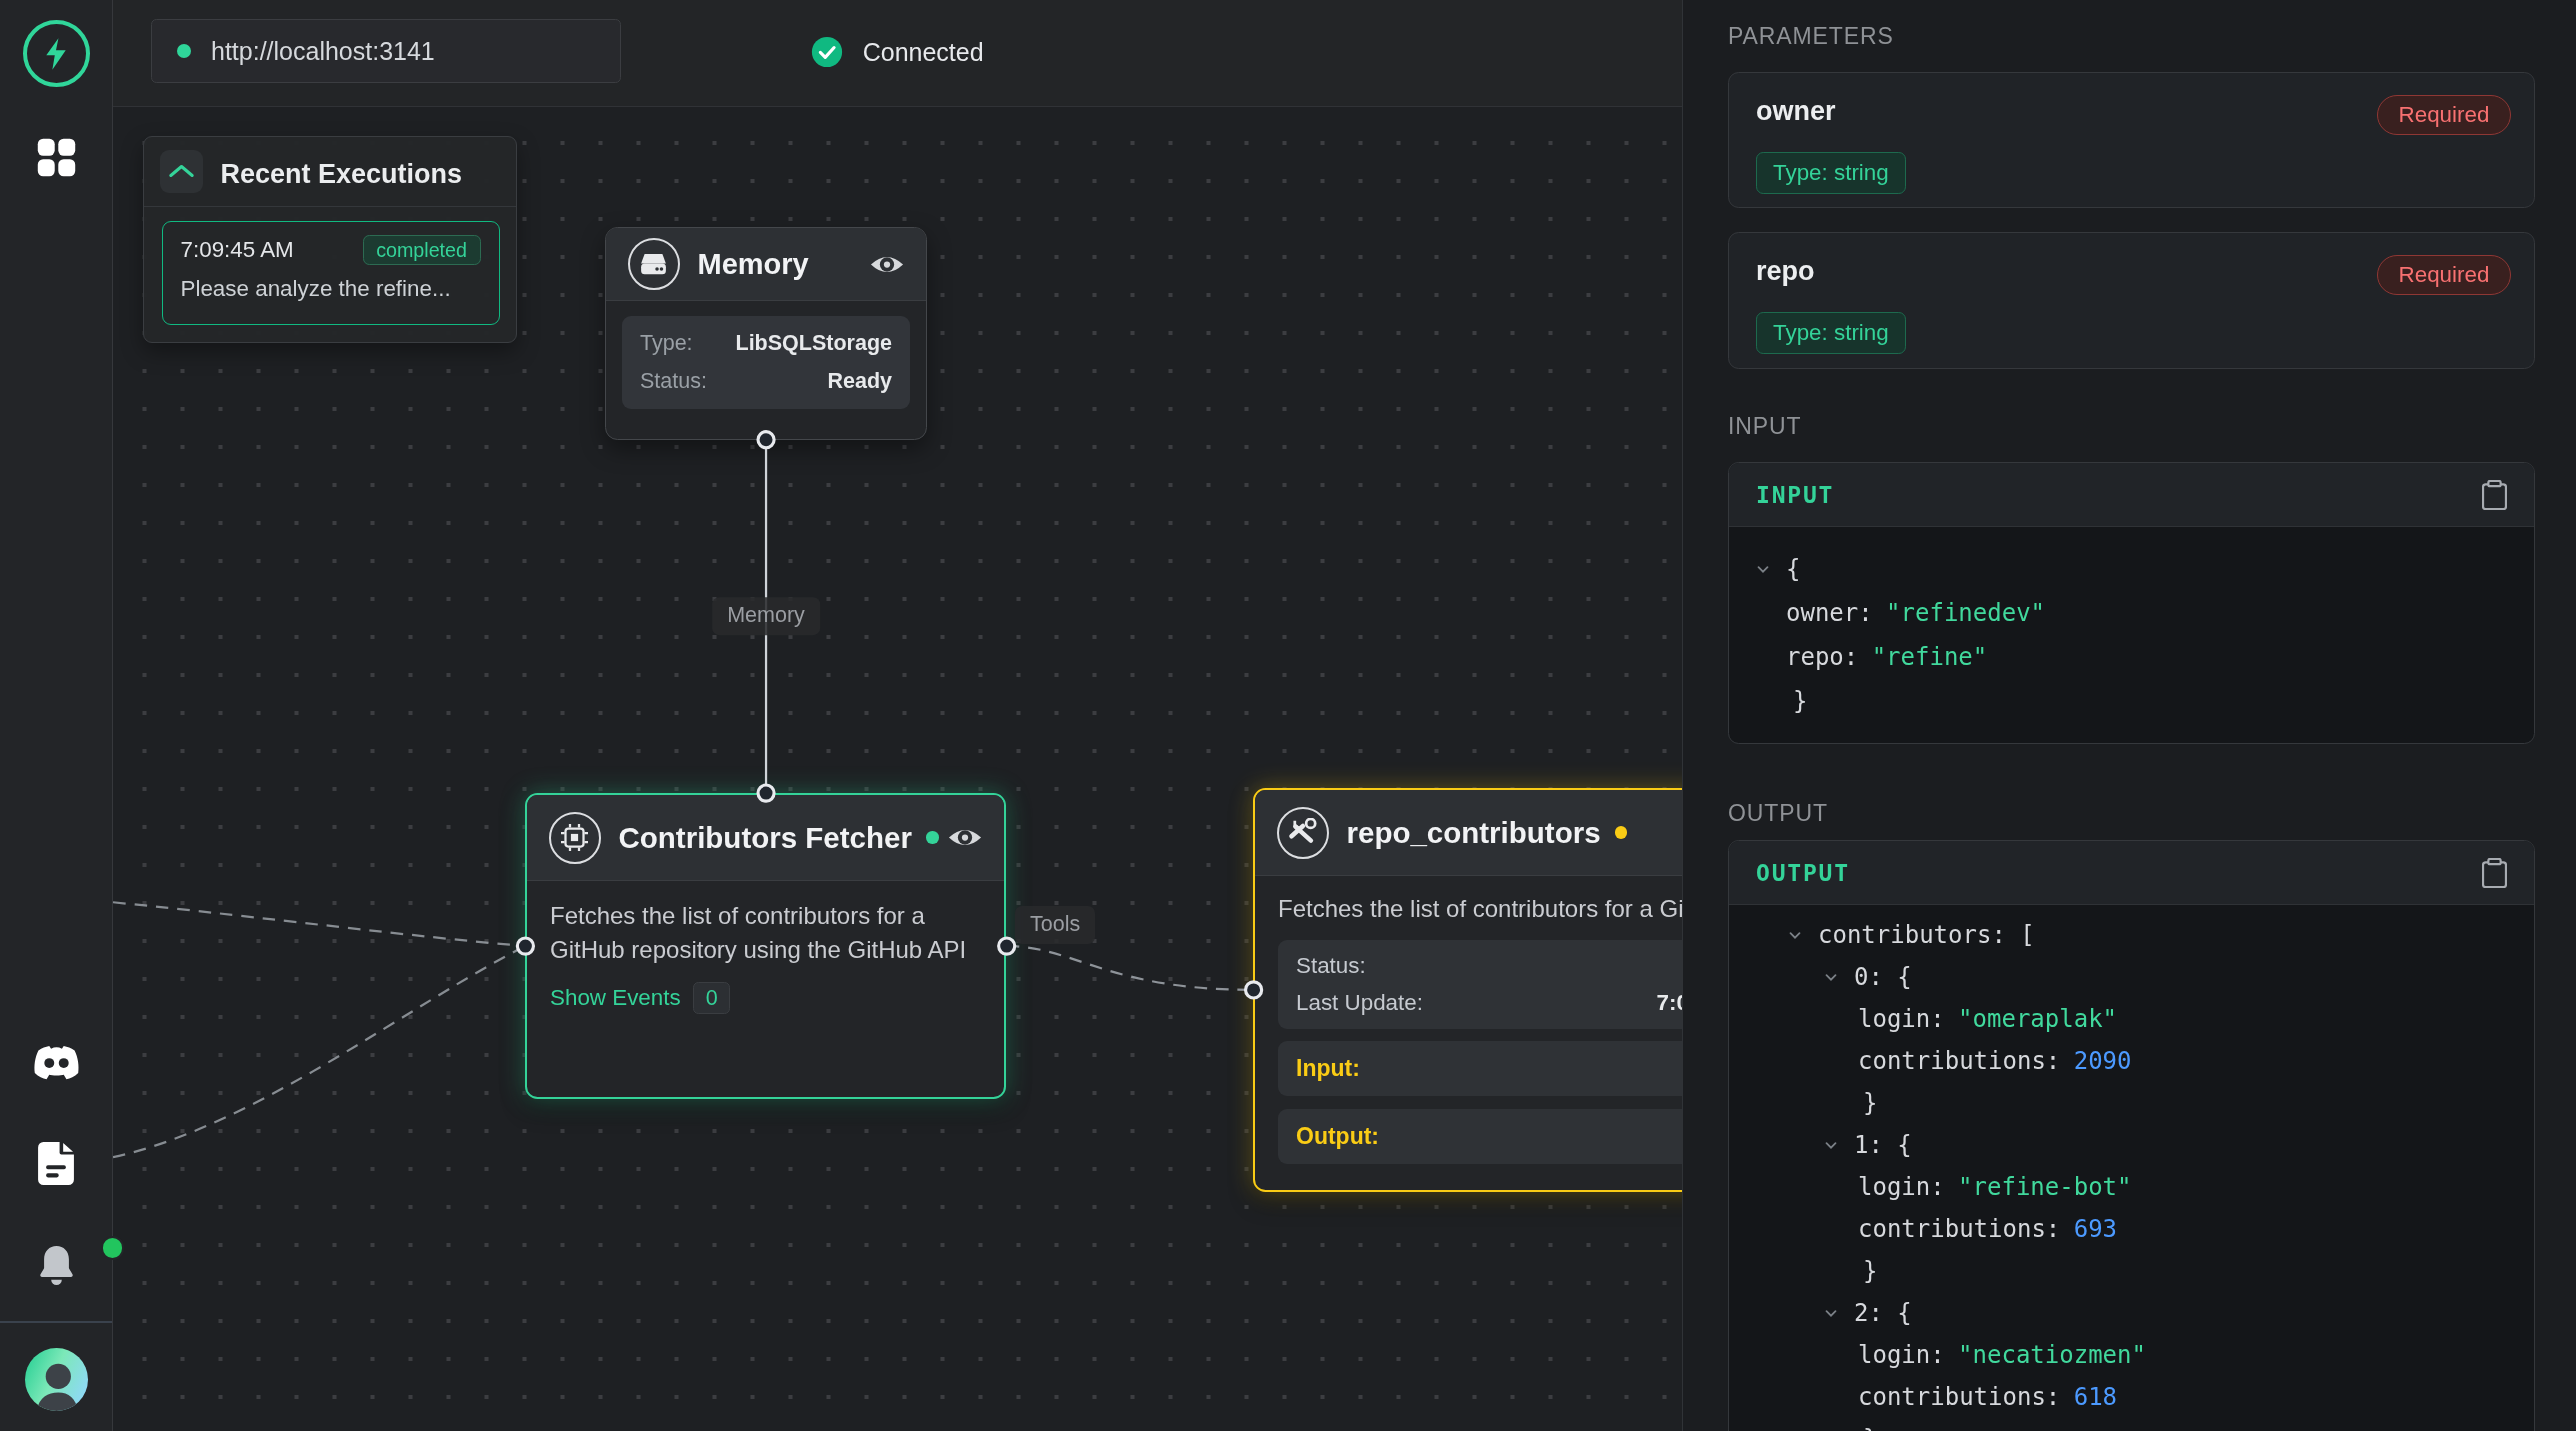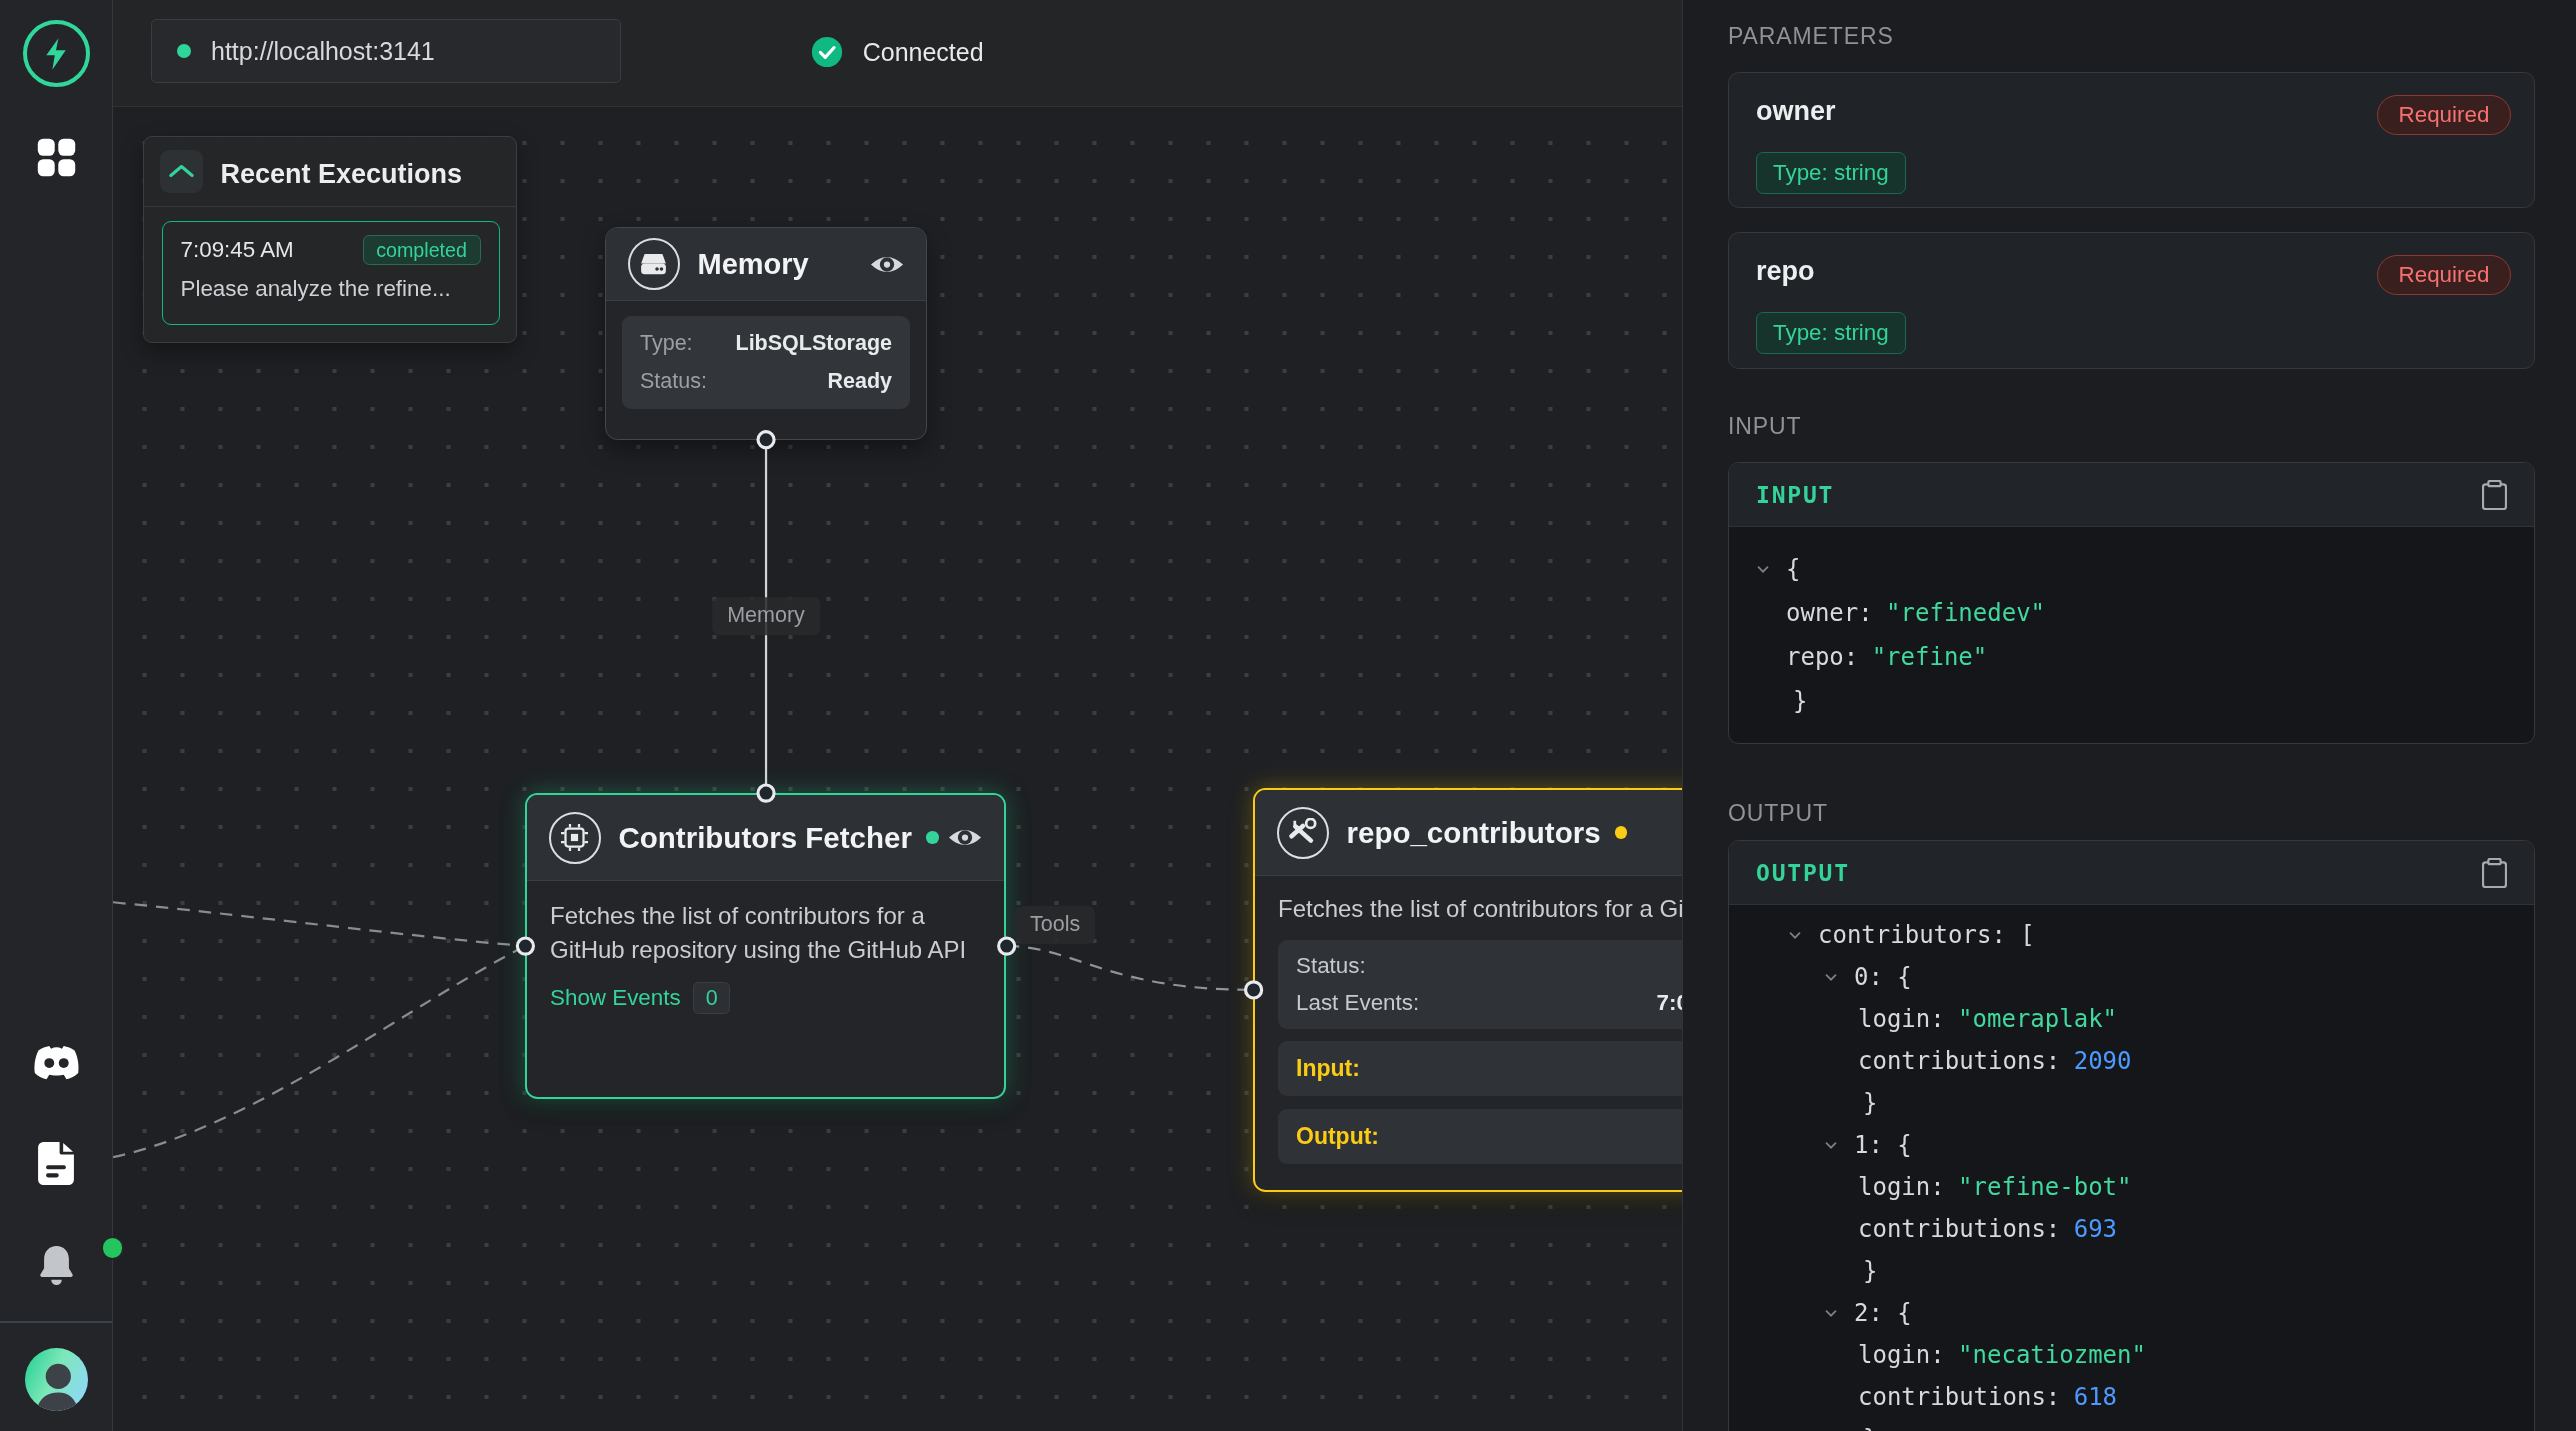--- a/index.html
+++ b/index.html
@@ -338,21 +338,21 @@
         <span class="status-dot" style="background:#facc15;"></span>
       </div>
       <div class="node-body">
         <div class="node-desc">Fetches the list of contributors for a GitHub repository using the GitHub API</div>
         <div class="inner-panel" id="tool-status-panel">
           <div class="kv-row">
             <span class="kv-label">Status:</span>
             <span class="kv-value"></span>
           </div>
           <div class="kv-row">
-            <span class="kv-label">Last Events:</span>
+            <span class="kv-label">Last Update:</span>
             <span class="kv-value">7:09:45 AM</span>
           </div>
         </div>
         <div class="inner-panel io-panel">
           <span class="io-label">Input:</span>
         </div>
         <div class="inner-panel io-panel">
           <span class="io-label">Output:</span>
         </div>
       </div>

